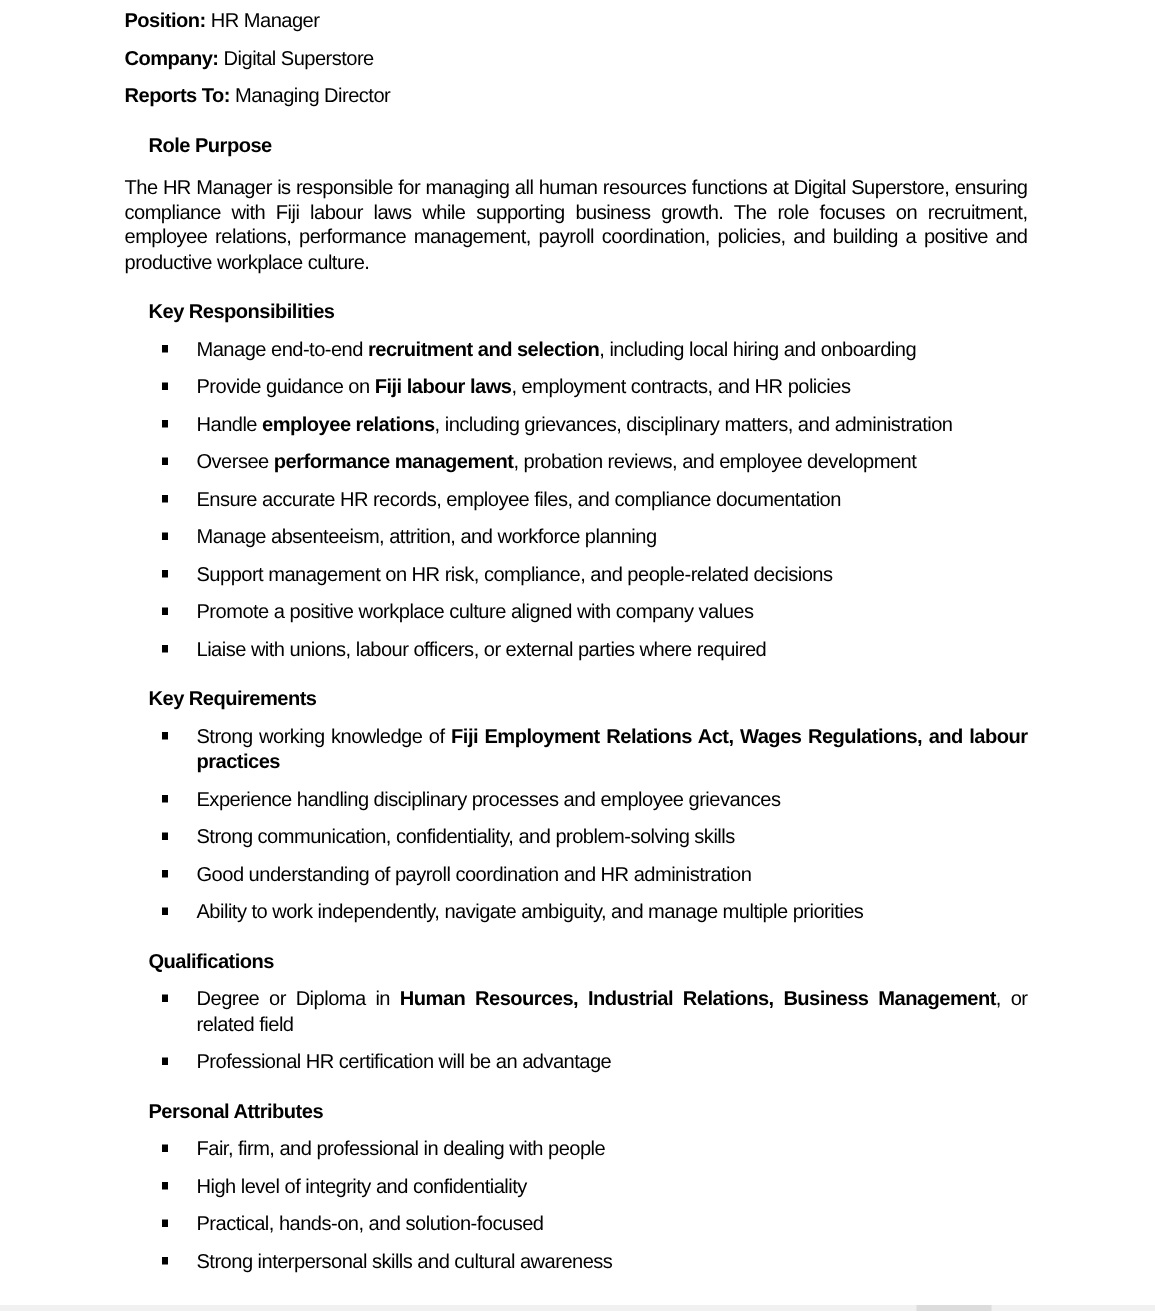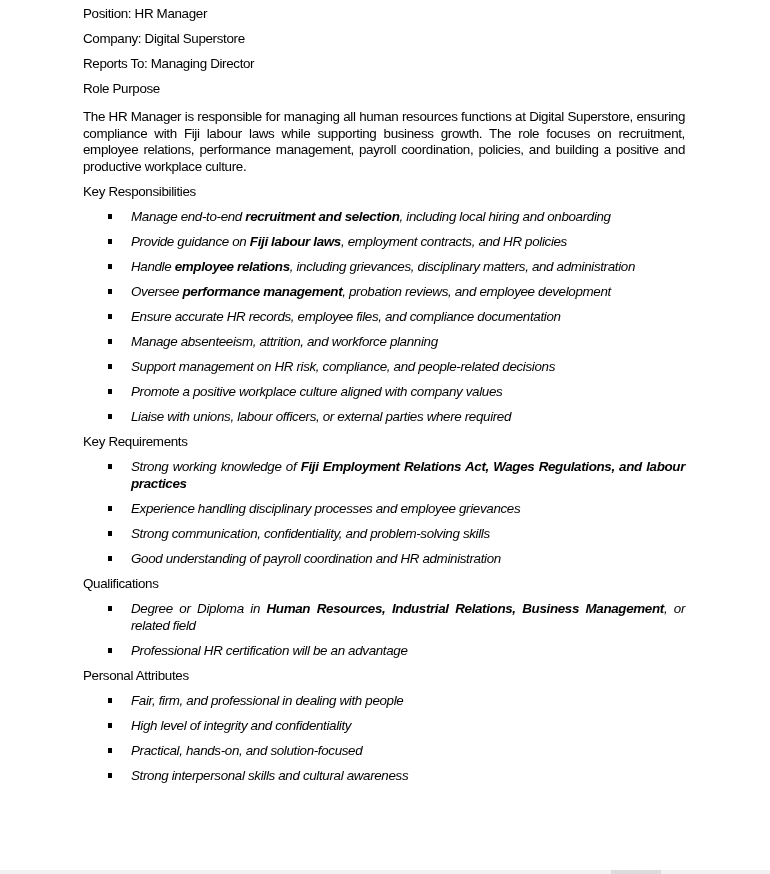--- a/index.html
+++ b/index.html
@@ -23,24 +23,24 @@
       top: 5px;
       width: 602px;
     }
     .field {
       margin: 0;
       line-height: 17px;
       height: 17px;
       margin-bottom: 8px;
       white-space: nowrap;
     }
-    .field b { font-weight: normal; }
+    .field b { font-weight: bold; }
     .heading {
-      font-weight: normal;
-      margin: 0;
+      font-weight: bold;
+      margin: 16px;
       line-height: 17px;
       height: 17px;
       margin-bottom: 8px;
     }
     .para {
       margin: 0;
       line-height: 16.5px;
       text-align: justify;
       margin-bottom: 8px;
       margin-top: -6px;
@@ -49,21 +49,20 @@
       list-style: none;
       margin: 0;
       padding: 0;
     }
     ul.bullets li {
       position: relative;
       padding-left: 48px;
       line-height: 17px;
       margin-bottom: 8px;
       text-align: justify;
-      font-style: italic;
     }
     ul.bullets li .bullet {
       position: absolute;
       left: 25px;
       top: 6px;
       width: 4px;
       height: 5px;
       background: #000;
     }
     ul.bullets li b { font-weight: bold; }
@@ -117,20 +116,21 @@
       <li><span class="bullet"></span><span>Promote a positive workplace culture aligned with company values</span></li>
       <li><span class="bullet"></span><span>Liaise with unions, labour officers, or external parties where required</span></li>
     </ul>
 
   <p class="heading">Key Requirements</p>
   <ul class="bullets">
       <li><span class="bullet"></span><span>Strong working knowledge of </span><b>Fiji Employment Relations Act, Wages Regulations, and labour practices</b></li>
       <li><span class="bullet"></span><span>Experience handling disciplinary processes and employee grievances</span></li>
       <li><span class="bullet"></span><span>Strong communication, confidentiality, and problem-solving skills</span></li>
       <li><span class="bullet"></span><span>Good understanding of payroll coordination and HR administration</span></li>
+      <li><span class="bullet"></span><span>Ability to work independently, navigate ambiguity, and manage multiple priorities</span></li>
     </ul>
 
   <p class="heading">Qualifications</p>
   <ul class="bullets">
       <li><span class="bullet"></span><span>Degree or Diploma in </span><b>Human Resources, Industrial Relations, Business Management</b><span>, or related field</span></li>
       <li><span class="bullet"></span><span>Professional HR certification will be an advantage</span></li>
     </ul>
 
   <p class="heading">Personal Attributes</p>
   <ul class="bullets">

